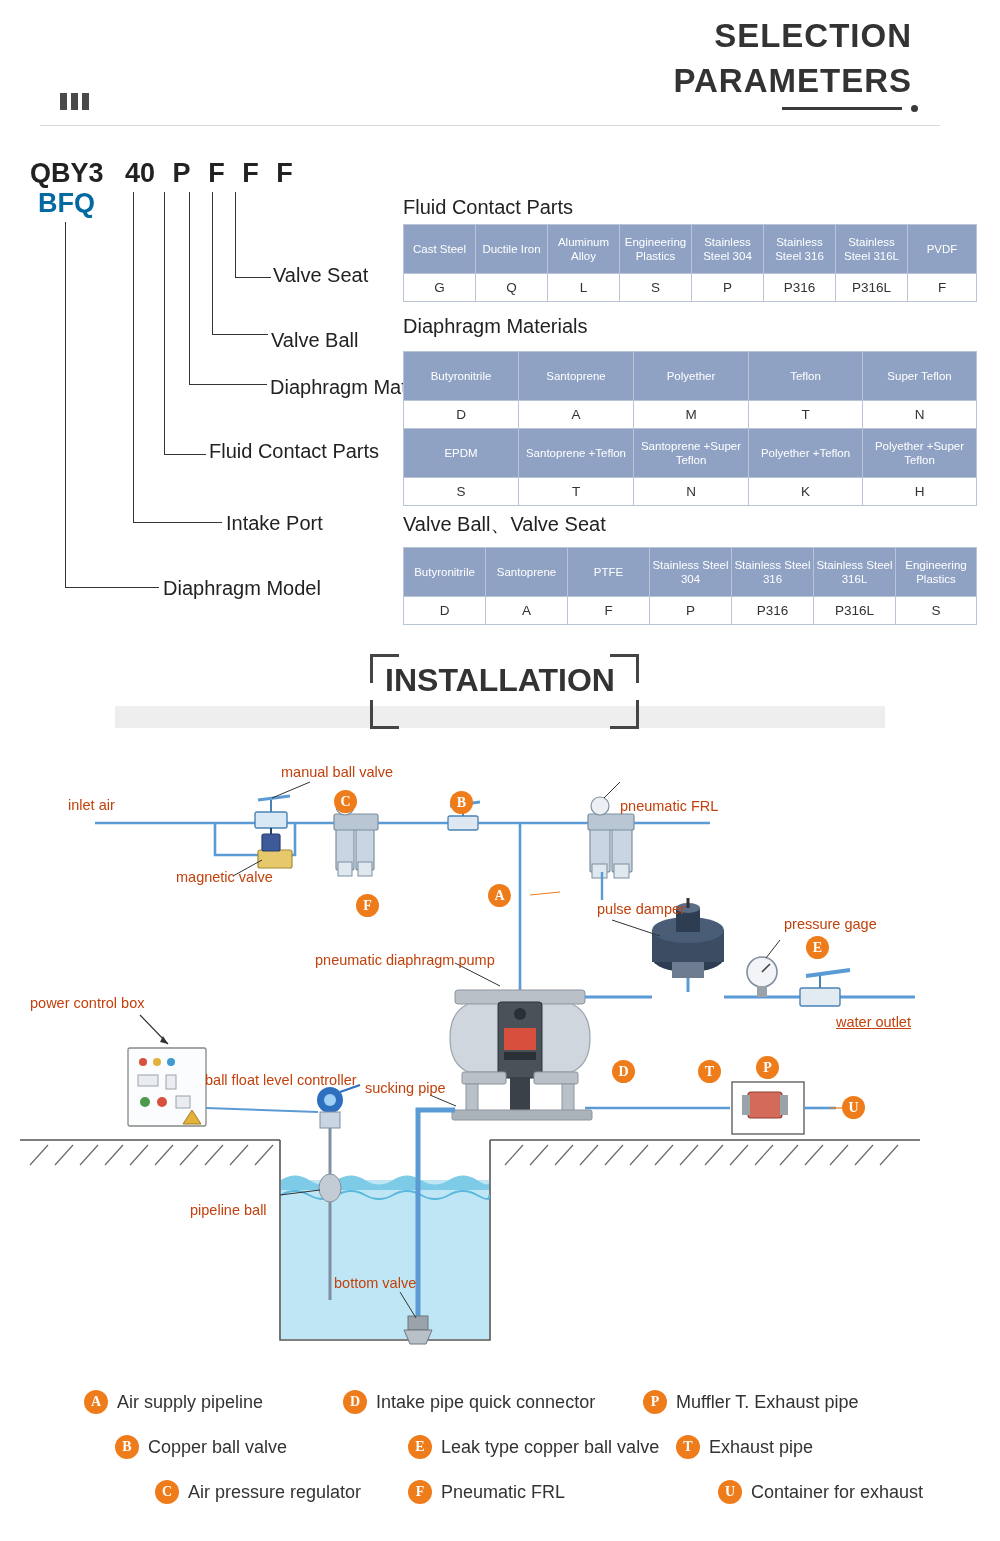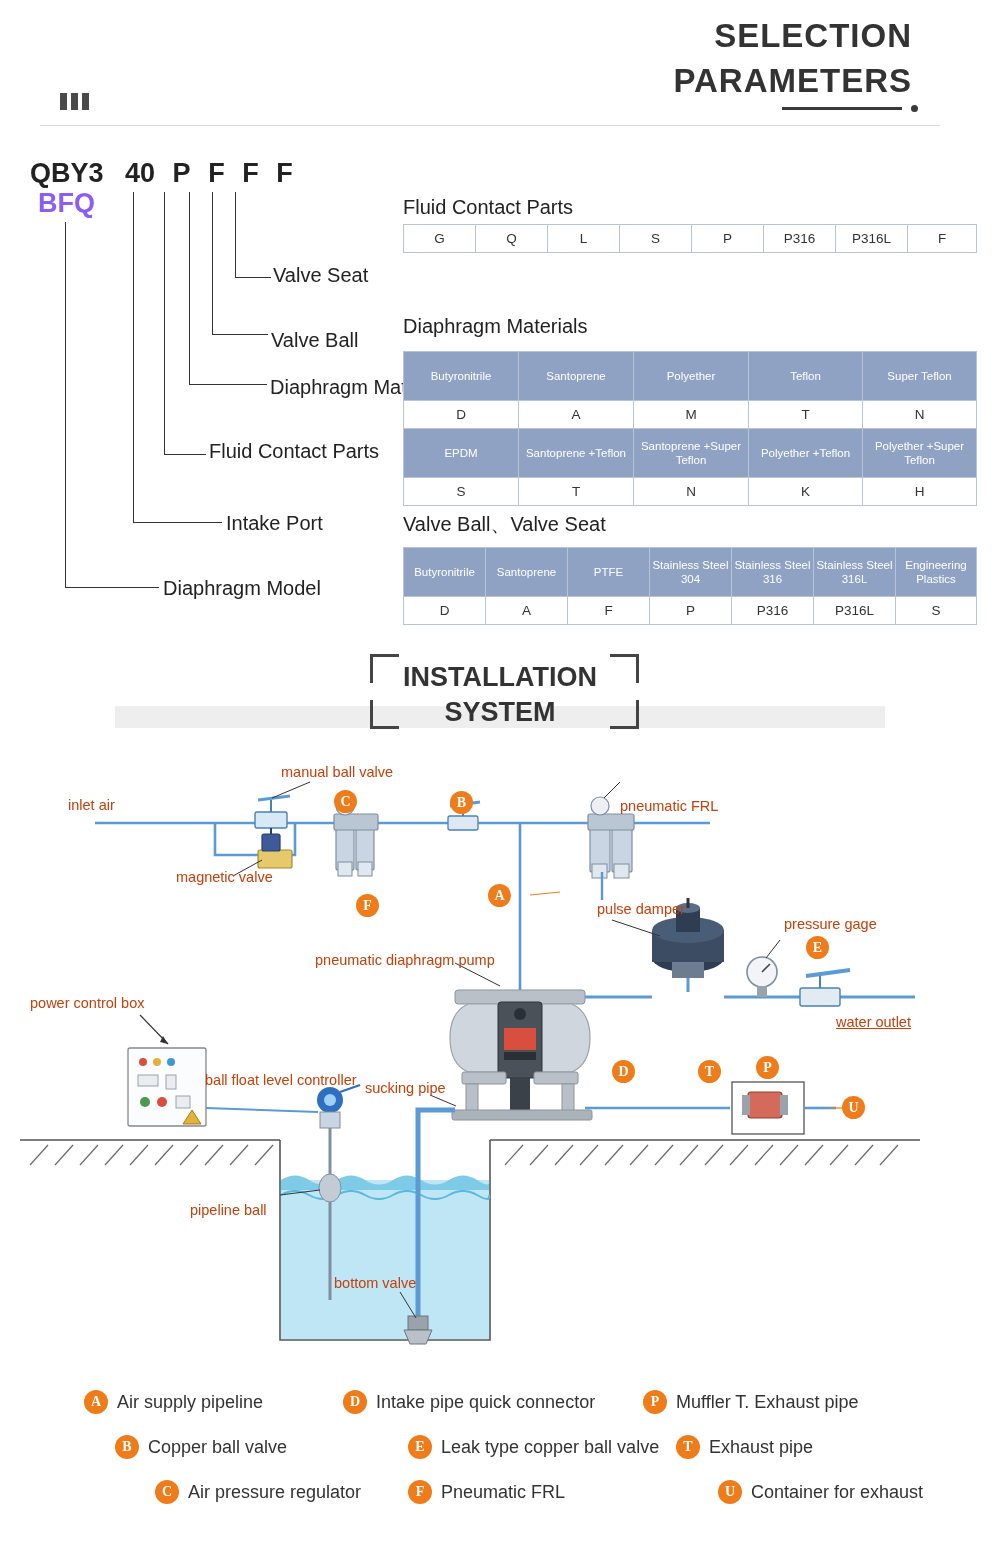--- a/index.html
+++ b/index.html
@@ -78,21 +78,21 @@
     color: #222;
     letter-spacing: 0px;
     white-space: nowrap;
   }
   .code-line2 {
     position: absolute;
     left: 38px;
     top: 188px;
     font-size: 27px;
     font-weight: bold;
-    color: #8b5cf6;
+    color: #0369a1;
   }
   .code-line span { display: inline-block; }
 
   .leader {
     position: absolute;
     border-left: 1.5px solid #333;
     border-bottom: 1.5px solid #333;
   }
   .leader-label {
     position: absolute;
@@ -142,21 +142,21 @@
     width: 770px;
     height: 22px;
     background: #eeeeee;
   }
   .inst-title {
     position: absolute;
     left: 300px;
     top: 660px;
     width: 400px;
     text-align: center;
-    font-size: 27px;
+    font-size: 32px;
     font-weight: bold;
     color: #333;
     line-height: 1.3;
     z-index: 2;
   }
   .brk {
     position: absolute;
     width: 26px;
     height: 26px;
   }
@@ -278,20 +278,30 @@
       <col style="width:72px">
       <col style="width:72px">
       <col style="width:72px">
       <col style="width:72px">
       <col style="width:72px">
       <col style="width:72px">
       <col style="width:72px">
       <col style="width:69px">
     </colgroup>
   <tbody>
+      <tr>
+    <th>Cast Steel</th>
+    <th>Ductile Iron</th>
+    <th>Aluminum Alloy</th>
+    <th>Engineering Plastics</th>
+    <th>Stainless Steel 304</th>
+    <th>Stainless Steel 316</th>
+    <th>Stainless Steel 316L</th>
+    <th>PVDF</th>
+  </tr>
   <tr>
     <td>G</td>
     <td>Q</td>
     <td>L</td>
     <td>S</td>
     <td>P</td>
     <td>P316</td>
     <td>P316L</td>
     <td>F</td>
   </tr>
@@ -372,21 +382,20 @@
 </tbody>
   </table>
 
 <div class="inst-band"></div>
 <div class="brk tl"></div>
 <div class="brk tr"></div>
 <div class="brk bl"></div>
 <div class="brk br"></div>
 <div class="inst-title">
   <div>INSTALLATION</div>
-  <div>SYSTEM</div>
 </div>
 
 <div id="diagram">
 
   <svg width="1000" height="620" viewBox="0 0 1000 620">
 
     <line x1="20" y1="400" x2="280" y2="400" stroke="#555" stroke-width="1.6"></line>
     <line x1="490" y1="400" x2="920" y2="400" stroke="#555" stroke-width="1.6"></line>
 
     <g stroke="#6a6a6a" stroke-width="1.2">

